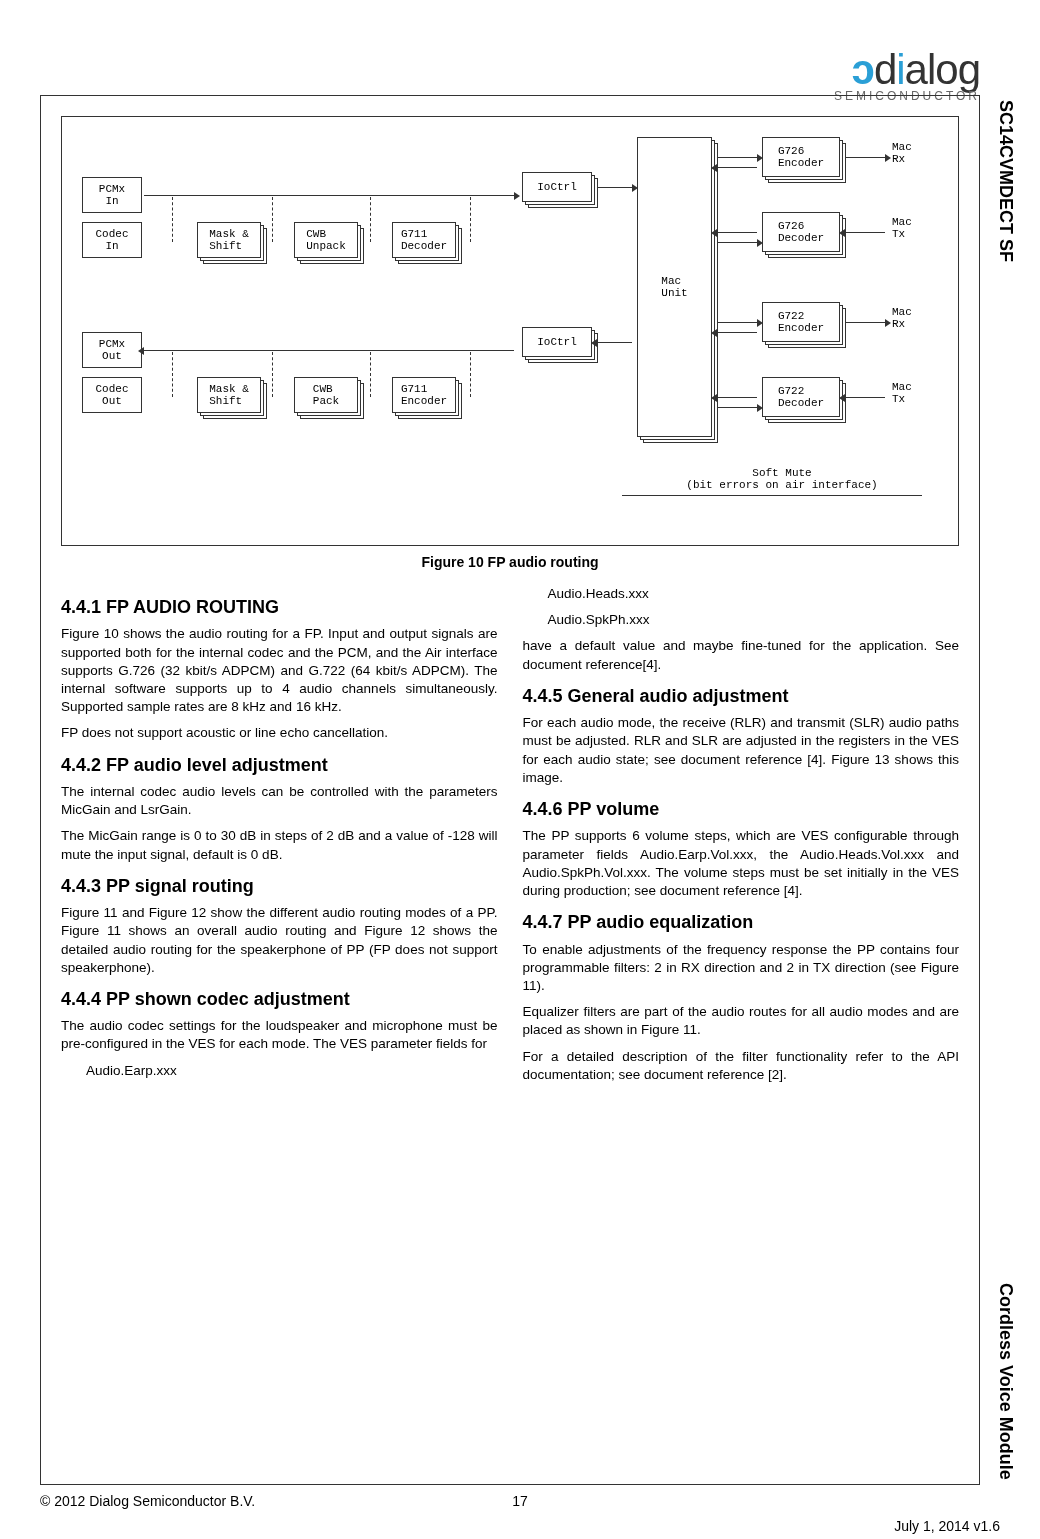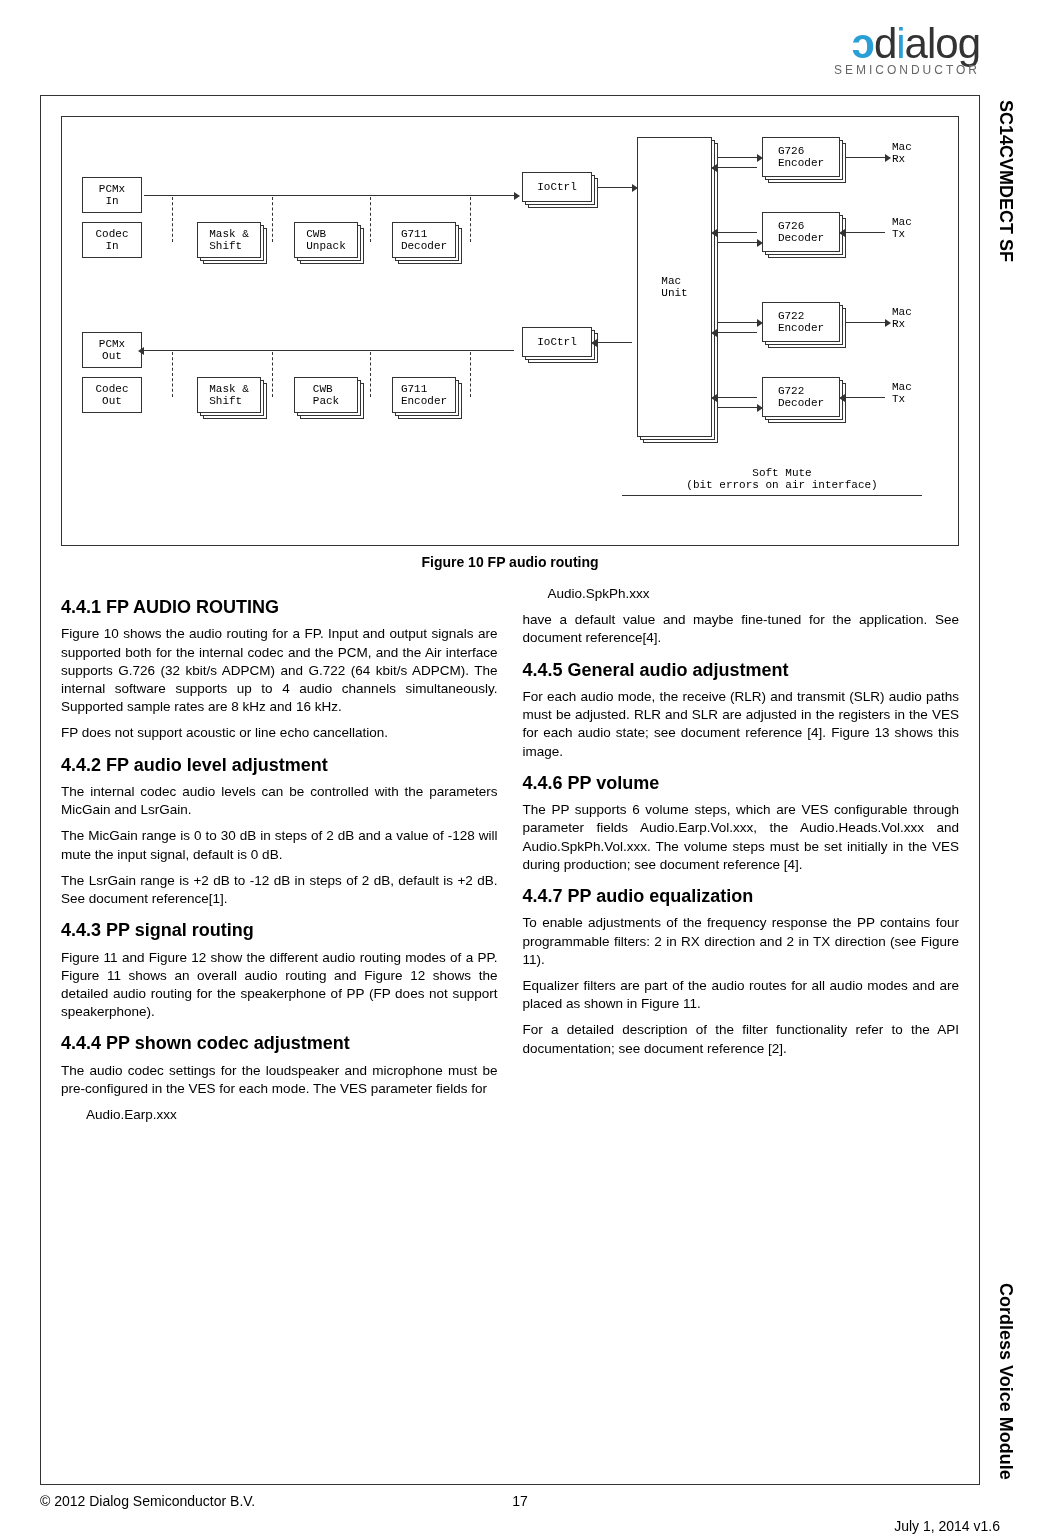--- a/index.html
+++ b/index.html
@@ -1,21 +1,21 @@
 <!DOCTYPE html>
 <html><head>
 <meta charset="utf-8">
 <style>
 * { box-sizing: border-box; margin: 0; padding: 0; }
 body { font-family: Arial, Helvetica, sans-serif; background: #fff; width: 1040px; height: 1539px; position: relative; }
 
 .page { position: absolute; left: 40px; top: 20px; width: 960px; height: 1480px; }
 
 .logo { position: absolute; right: 20px; top: 0; text-align: right; }
-.logo-main { font-size: 42px; font-weight: 300; color: #333; letter-spacing: -1px; }
+.logo-main { font-size: 42px; font-weight: 300; color: #333; letter-spacing: -1px; margin-top: 26px; }
 .logo-main .dot { color: #2a9fd6; }
 .logo-main .d-swoosh { color: #2a9fd6; font-weight: bold; }
 .logo-sub { font-size: 12px; color: #666; letter-spacing: 3px; margin-top: -5px; }
 
 .sidebar-right { position: absolute; right: -25px; top: 80px; height: 1400px; width: 30px; }
 .sidebar-text-top { writing-mode: vertical-rl; font-size: 18px; font-weight: bold; position: absolute; top: 0; }
 .sidebar-text-bottom { writing-mode: vertical-rl; font-size: 18px; font-weight: bold; position: absolute; bottom: 20px; }
 
 .content-border { position: absolute; left: 0; top: 75px; width: 940px; height: 1390px; border: 1px solid #333; padding: 15px 20px; }
 
@@ -206,28 +206,28 @@
     <div class="figure-caption">Figure 10  FP audio routing</div>
 
     <div class="columns">
       <div class="col">
         <h4>4.4.1 FP AUDIO ROUTING</h4>
         <p>Figure 10 shows the audio routing for a FP. Input and output signals are supported both for the internal codec and the PCM, and the Air interface supports G.726 (32 kbit/s ADPCM) and G.722 (64 kbit/s ADPCM). The internal software supports up to 4 audio channels simultaneously. Supported sample rates are 8 kHz and 16 kHz.</p>
         <p>FP does not support acoustic or line echo cancellation.</p>
         <h4>4.4.2 FP audio level adjustment</h4>
         <p>The internal codec audio levels can be controlled with the parameters MicGain and LsrGain.</p>
         <p>The MicGain range is 0 to 30 dB in steps of 2 dB and a value of -128 will mute the input signal, default is 0 dB.</p>
-        <p>The LsrGain range is +2 dB to -12 dB in steps of 2 dB, default is +2 dB. See document reference[1].</p>
         <h4>4.4.3 PP signal routing</h4>
         <p>Figure 11 and Figure 12 show the different audio routing modes of a PP. Figure 11 shows an overall audio routing and Figure 12 shows the detailed audio routing for the speakerphone of PP (FP does not support speakerphone).</p>
         <h4>4.4.4 PP shown codec adjustment</h4>
         <p>The audio codec settings for the loudspeaker and microphone must be pre-configured in the VES for each mode. The VES parameter fields for</p>
         <p class="indent">Audio.Earp.xxx</p>
       </div>
       <div class="col">
+        <p class="indent">Audio.Heads.xxx</p>
         <p class="indent">Audio.SpkPh.xxx</p>
         <p>have a default value and maybe fine-tuned for the application. See document reference[4].</p>
         <h4>4.4.5 General audio adjustment</h4>
         <p>For each audio mode, the receive (RLR) and transmit (SLR) audio paths must be adjusted. RLR and SLR are adjusted in the registers in the VES for each audio state; see document reference [4]. Figure 13 shows this image.</p>
         <h4>4.4.6 PP volume</h4>
         <p>The PP supports 6 volume steps, which are VES configurable through parameter fields Audio.Earp.Vol.xxx, the Audio.Heads.Vol.xxx and Audio.SpkPh.Vol.xxx. The volume steps must be set initially in the VES during production; see document reference [4].</p>
         <h4>4.4.7 PP audio equalization</h4>
         <p>To enable adjustments of the frequency response the PP contains four programmable filters: 2 in RX direction and 2 in TX direction (see Figure 11).</p>
         <p>Equalizer filters are part of the audio routes for all audio modes and are placed as shown in Figure 11.</p>
         <p>For a detailed description of the filter functionality refer to the API documentation; see document reference [2].</p>

